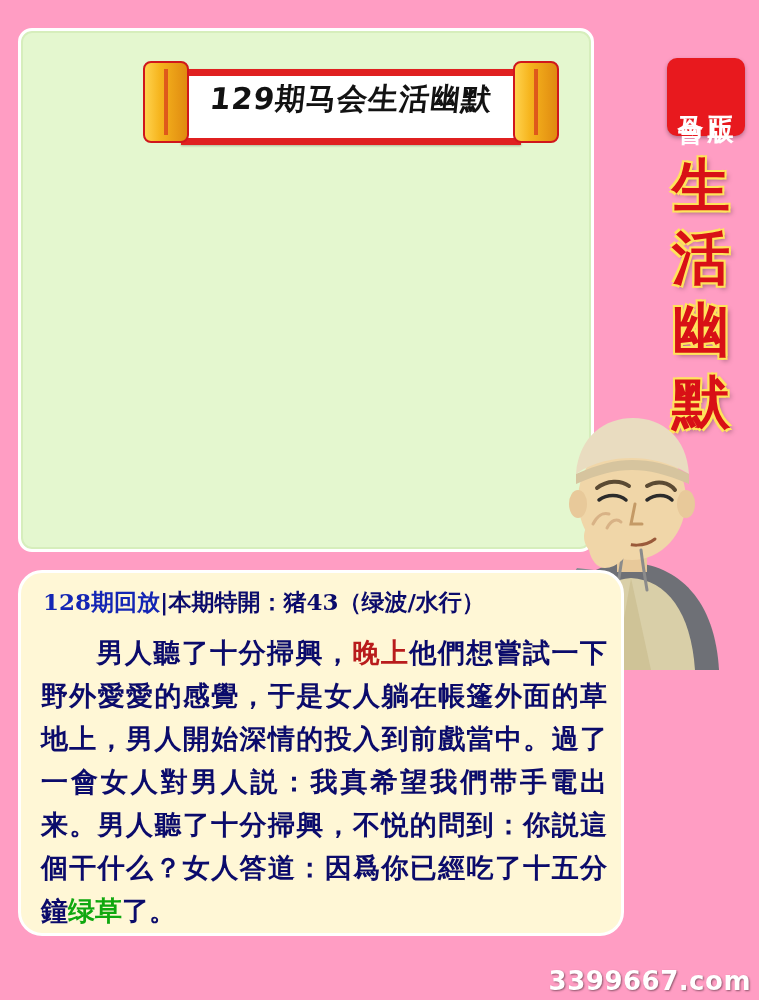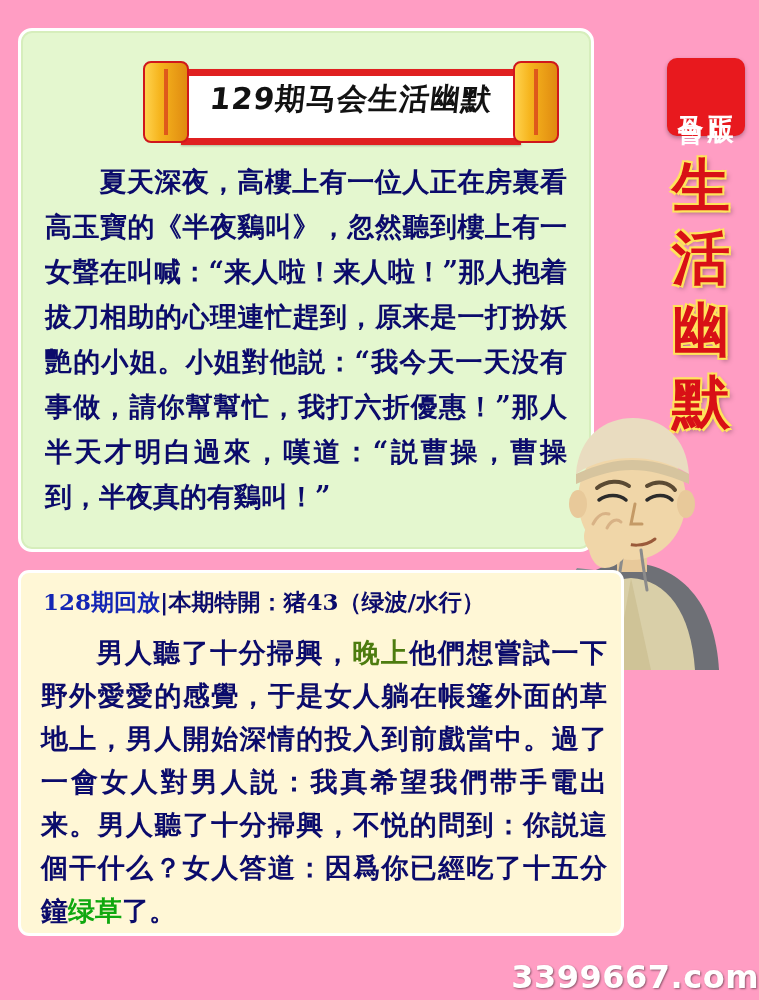--- a/index.html
+++ b/index.html
@@ -163,21 +163,21 @@
 
   
   .bottom-panel {
     position: absolute;
     left: 18px;
     top: 570px;
     width: 600px;
     height: 360px;
     background: #fff7d6;
     border: 3px solid #ffffff;
-    border-radius: 11px;
+    border-radius: 24px;
   }
   .recap {
     position: absolute;
     left: 22px;
     top: 12px;
     font-size: 23px;
     line-height: 34px;
     color: #0b0b6b;
     font-family: "DejaVu Serif", "Liberation Serif", serif;
     font-weight: 600;
@@ -188,44 +188,44 @@
     left: 20px;
     top: 58px;
     width: 566px;
     font-size: 27px;
     line-height: 43px;
     color: #0b0b6b;
     text-align: justify;
     font-family: "DejaVu Serif", "Liberation Serif", serif;
     font-weight: 600;
   }
-  .hl-red { color: #4d7c0f; }
+  .hl-red { color: #b91c1c; }
   .hl-green { color: #0fa80f; }
 
   
   .answer {
     position: absolute;
     left: 24px;
     top: 938px;
     width: 700px;
     font-size: 26px;
     line-height: 34px;
     color: #1426b4;
     font-family: "DejaVu Serif", "Liberation Serif", serif;
     font-weight: 600;
     white-space: nowrap;
     overflow: hidden;
   }
 
   
   .watermark {
     position: absolute;
-    right: 0;
+    right: 8px;
     bottom: 4px;
-    font-size: 32px;
+    font-size: 26px;
     font-weight: bold;
     color: #ffffff;
     font-family: "DejaVu Sans", "Liberation Sans", sans-serif;
     text-shadow: 1px 1px 2px rgba(0,0,0,.45);
     letter-spacing: 0.5px;
   }
 </style>
 </head>
 <body>
 
@@ -233,23 +233,20 @@
 
   <div class="top-panel">
 
     <div class="banner">
       <div class="ribbon"></div>
       <div class="roll left"></div>
       <div class="roll right"></div>
       <div class="banner-text">129期马会生活幽默</div>
     </div>
 
-    <div class="top-text">
-      <span class="indent"></span><span>夏天深夜，高樓上有一位人正在房裏看高玉寶的《半夜鷄叫》，忽然聽到樓上有一女聲在叫喊：“来人啦！来人啦！”那人抱着拔刀相助的心理連忙趕到，原来是一打扮妖艷的小姐。小姐對他説：“我今天一天没有事做，請你幫幫忙，我打六折優惠！”那人半天才明白過來，嘆道：“説曹操，曹操到，半夜真的有鷄叫！”</span>
-    </div>
   </div>
 
   <div class="seal">
     <div class="col">马會</div>
     <div class="col">正版</div>
   </div>
 
   <div class="vtitle">
     <span>生</span>
     <span>活</span>

